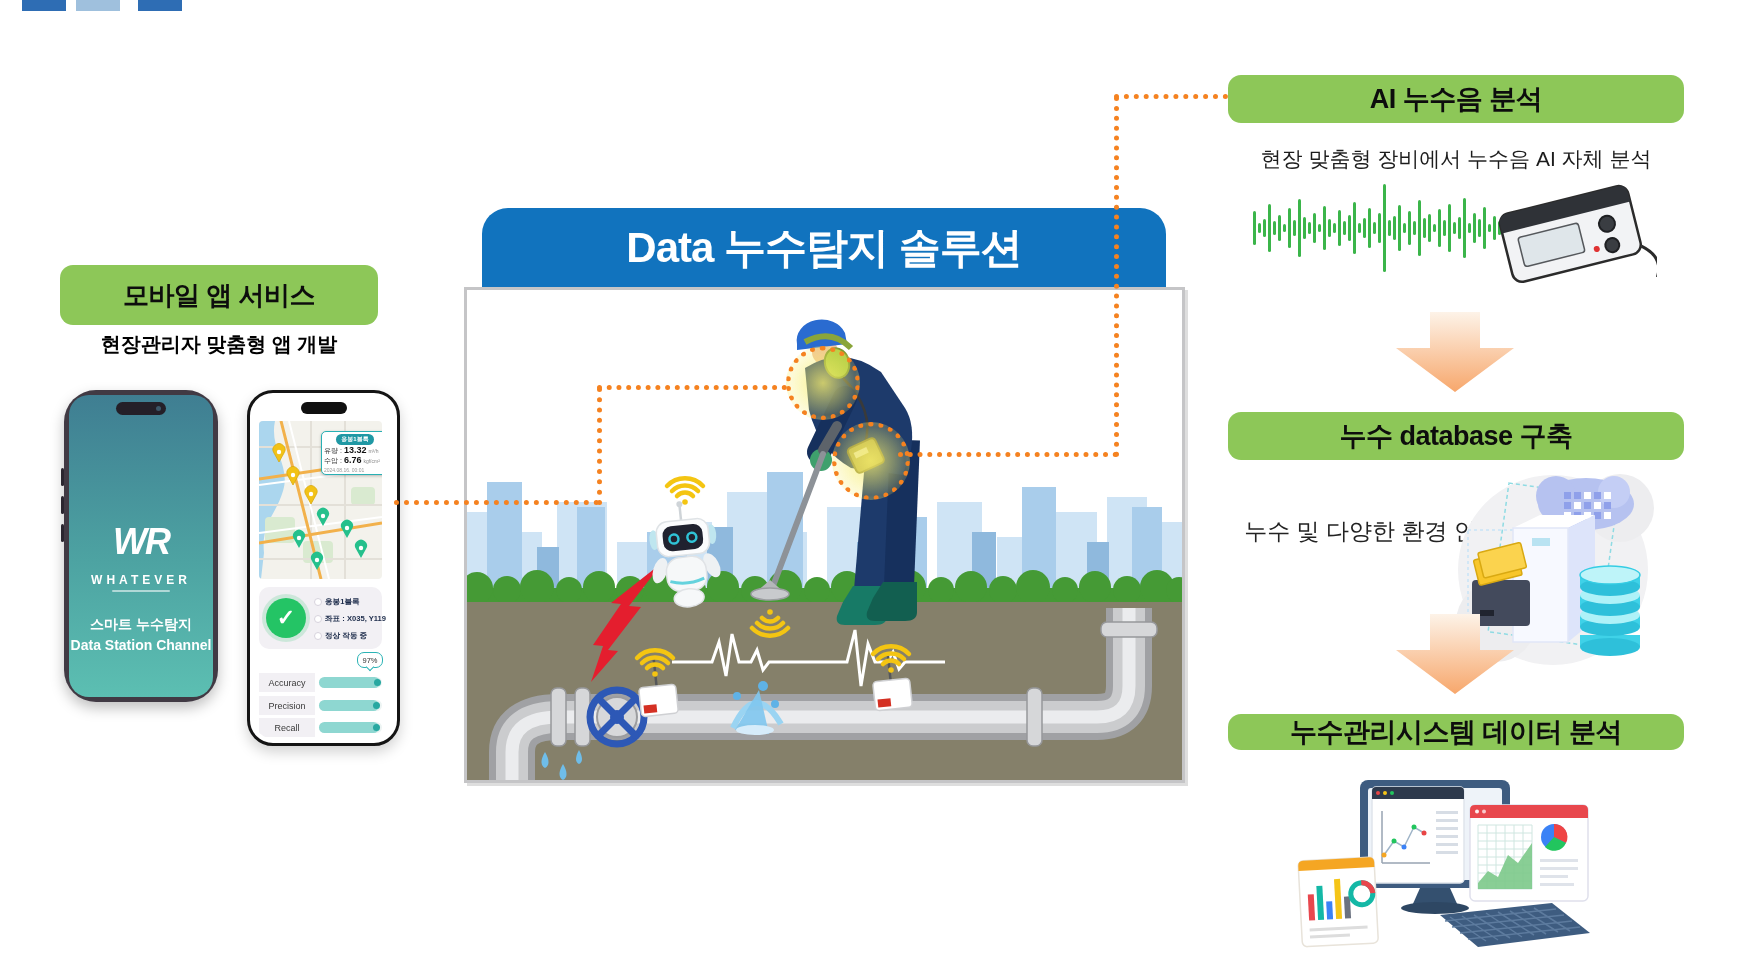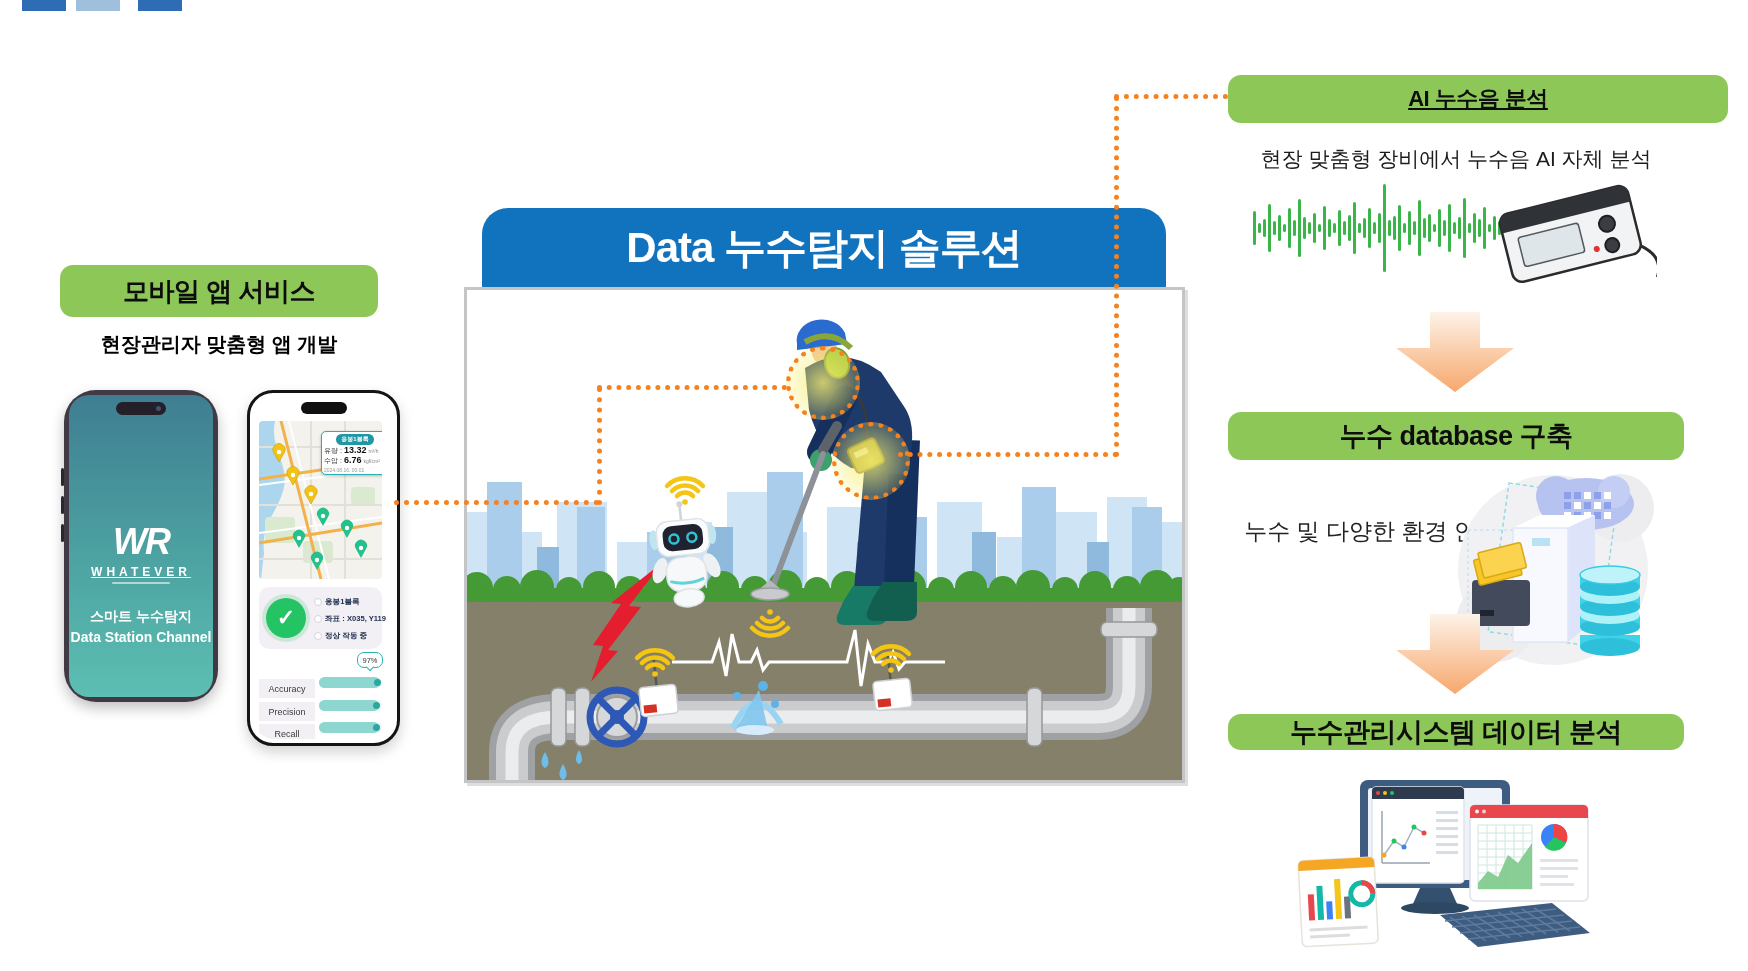--- a/index.html
+++ b/index.html
@@ -35,21 +35,21 @@
   .phone1{position:absolute;left:64px;top:390px;width:154px;height:312px;
     background:#413a44;border-radius:32px;box-shadow:0 6px 14px rgba(0,0,0,0.25);}
   .phone1 .screen{position:absolute;left:5px;top:5px;right:5px;bottom:5px;border-radius:20px;
     background:linear-gradient(180deg,#3f7e92 0%,#4da3a2 55%,#5cbfb2 100%);overflow:hidden;}
   .side-btn{position:absolute;left:-3px;width:3px;height:18px;background:#2b2630;border-radius:2px;}
   .notch{position:absolute;left:50%;transform:translateX(-50%);top:7px;width:50px;height:13px;
     background:#241f28;border-radius:8px;}
   .notch .lens{position:absolute;right:5px;top:4px;width:5px;height:5px;border-radius:50%;background:#3c5668;}
   .splash{position:absolute;top:126px;width:100%;text-align:center;color:#fff;}
   .splash .logo{font-size:36px;font-weight:800;font-style:italic;letter-spacing:-2px;}
-  .splash .brand{margin-top:2px;font-size:12px;font-weight:700;letter-spacing:4px;text-decoration:underline;}
+  .splash .brand{margin-top:10px;font-size:12px;font-weight:700;letter-spacing:4px;}
   .splash .tag{margin:3px auto 0;width:58px;height:2px;background:rgba(255,255,255,0.55);border-radius:1px;}
   .splash .t1{margin-top:24px;font-size:14px;font-weight:800;}
   .splash .t2{margin-top:3px;font-size:14px;font-weight:800;}
 
   .phone2{position:absolute;left:247px;top:390px;width:147px;height:350px;
     background:#fff;border:3px solid #141414;border-radius:26px;box-shadow:0 6px 14px rgba(0,0,0,0.18);}
   .phone2 .screen{position:absolute;left:4px;top:4px;right:4px;bottom:4px;border-radius:20px;overflow:hidden;background:#fff;}
   .notch2{position:absolute;left:50%;transform:translateX(-50%);top:5px;width:46px;height:12px;
     background:#101010;border-radius:8px;z-index:5;}
   .map-wrap{position:absolute;left:5px;top:24px;width:123px;height:158px;border-radius:4px;overflow:hidden;}
@@ -69,40 +69,40 @@
   .status-row{display:flex;align-items:center;gap:3px;height:17px;}
   .bullet{width:6px;height:6px;border-radius:50%;background:#fff;border:1px solid #d7d3dd;}
   .status-row span{font-size:7.6px;font-weight:700;color:#1c2b4a;white-space:nowrap;}
   .badge97{position:absolute;left:103px;top:255px;width:24px;height:14px;border:1.5px solid #2ab3b5;
     border-radius:7px;background:#fff;font-size:7.5px;color:#333;display:flex;align-items:center;
     justify-content:center;z-index:3;}
   .badge97:after{content:"";position:absolute;left:9px;bottom:-3px;width:5px;height:5px;background:#fff;
     border-right:1.5px solid #2ab3b5;border-bottom:1.5px solid #2ab3b5;transform:rotate(45deg);}
   .metric-row{position:absolute;left:5px;width:123px;height:19px;}
   .metric-label{position:absolute;left:0;top:0;width:56px;height:19px;background:#f2f0f4;border-radius:0;
-    font-size:9px;color:#3a3a3a;display:flex;align-items:center;justify-content:center;margin-top:6px;}
+    font-size:9px;color:#3a3a3a;display:flex;align-items:center;justify-content:center;}
   .bar-track{position:absolute;left:60px;top:4px;width:63px;height:11px;background:#edf4f3;border-radius:6px;}
   .bar-fill{position:absolute;left:0;top:0;height:11px;background:#8ed7d1;border-radius:6px;}
   .bar-dot{position:absolute;right:-1px;top:2px;width:7px;height:7px;border-radius:50%;background:#28a8a1;}
 
   
   .audio-wave{position:absolute;left:1253px;top:180px;width:252px;height:96px;
     display:flex;align-items:center;gap:2px;}
   .wbar{width:3px;background:#3bb54a;border-radius:1.5px;flex:0 0 auto;}
   .desc2{position:absolute;left:1222px;top:516px;width:300px;text-align:center;
     font-size:23px;color:#222;line-height:31px;}
 </style>
 </head>
 <body>
 
 <div class="crop-tab" style="left:22px;background:#2e6db4;"></div>
 <div class="crop-tab" style="left:76px;background:#9fc0dd;"></div>
 <div class="crop-tab" style="left:138px;background:#2e6db4;"></div>
 
-<div class="green-header" style="left:60px;top:265px;width:318px;height:52px;font-size:26px;">
+<div class="green-header" style="left:60px;top:265px;width:318px;height:60px;font-size:26px;">
   <span>모바일 앱 서비스</span>
 </div>
 <div class="section-desc" style="left:45px;top:331px;width:348px;font-size:20px;font-weight:700;color:#000;">현장관리자 맞춤형 앱 개발</div>
 
 <div class="phone1">
   <div class="side-btn" style="top:78px;"></div>
   <div class="side-btn" style="top:106px;"></div>
   <div class="side-btn" style="top:134px;"></div>
   <div class="screen">
     <div class="notch">
@@ -435,21 +435,21 @@
 <div class="focus-circle" style="left:786px;top:346px;width:64px;height:64px;"></div>
 <div class="focus-circle" style="left:832px;top:422px;width:68px;height:68px;"></div>
 
 <div class="dot-h" style="left:394px;top:500px;width:205px;"></div>
 <div class="dot-v" style="left:597px;top:387px;height:118px;"></div>
 <div class="dot-h" style="left:597px;top:385px;width:190px;"></div>
 <div class="dot-h" style="left:898px;top:452px;width:220px;"></div>
 <div class="dot-v" style="left:1114px;top:96px;height:361px;"></div>
 <div class="dot-h" style="left:1114px;top:94px;width:114px;"></div>
 
-<div class="green-header" style="left:1228px;top:75px;width:500px;height:48px;font-size:22px;text-decoration:underline;">
+<div class="green-header" style="left:1228px;top:75px;width:456px;height:48px;font-size:27px;">
   <span>AI 누수음 분석</span>
 </div>
 <div class="section-desc" style="left:1208px;top:145px;width:496px;">현장 맞춤형 장비에서 누수음 AI 자체 분석</div>
 
 <div class="audio-wave">
     <div class="wbar" style="height: 34px;"></div>
     <div class="wbar" style="height: 10px;"></div>
     <div class="wbar" style="height: 18px;"></div>
     <div class="wbar" style="height: 48px;"></div>
     <div class="wbar" style="height: 14px;"></div>

